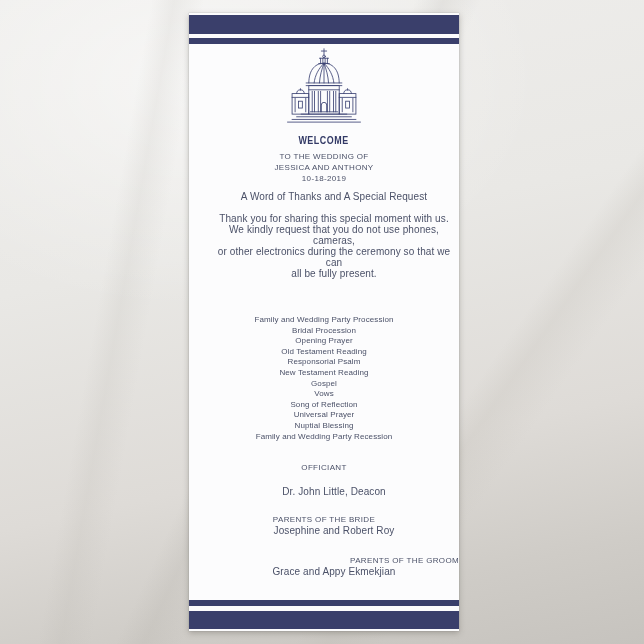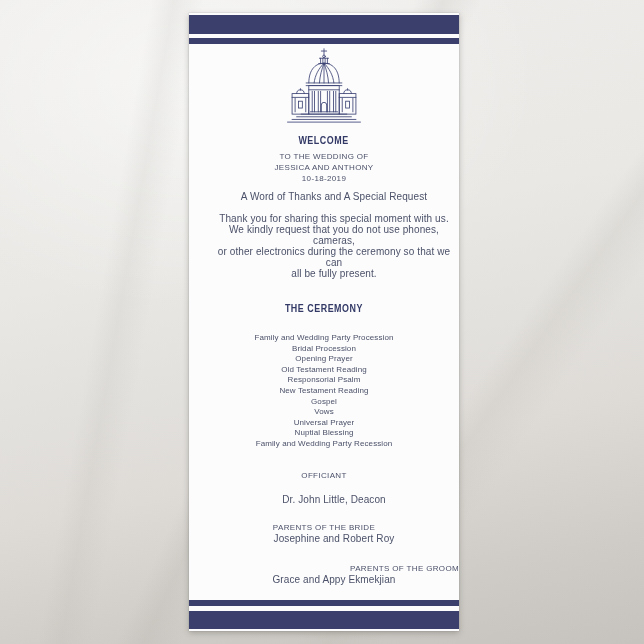--- a/index.html
+++ b/index.html
@@ -28,21 +28,21 @@
     margin-top:10px;font-size:10.5px;font-weight:700;line-height:12px;
     color:#333a66;letter-spacing:.6px;
   }
   .h-bold span{display:inline-block;transform:scaleX(.85);transform-origin:50% 50%;}
   .caps{font-size:8px;line-height:11px;color:#4b5168;letter-spacing:.35px;}
   .body-text{font-size:10px;line-height:11px;color:#4b5168;letter-spacing:.1px;padding-left:20px;}
   .welcome-sub{margin-top:5px;}
   .thanks-line{margin-top:7px;}
   .request-paragraph{margin-top:11px;white-space:pre-line;}
   .ceremony-heading{margin-top:23px;}
-  .ceremony-list{margin-top:19px;}
+  .ceremony-list{margin-top:36px;}
   .ceremony-item{font-size:8px;line-height:10.6px;color:#4b5168;letter-spacing:.1px;}
   .officiant-heading{margin-top:20px;}
   .officiant-name{margin-top:13px;}
   .parents-heading{margin-top:17px;}
   .parents-heading-2{margin-top:19px;text-align:right;}
   .parents-names{margin-top:0;}
   .bottom-bars{position:absolute;left:0;right:0;bottom:2px;}
   .bar-thin-bottom{height:6px;margin-bottom:5px;}
   .bar-thick-bottom{height:18px;}
 </style>
@@ -126,31 +126,31 @@
       <div class="caps">10-18-2019</div>
     </div>
 
     <div class="body-text thanks-line">A Word of Thanks and A Special Request</div>
 
     <div class="body-text request-paragraph">Thank you for sharing this special moment with us.
 We kindly request that you do not use phones, cameras,
 or other electronics during the ceremony so that we can
 all be fully present.</div>
 
-    <div class="h-bold ceremony-heading"><span>THE CEREMONY</span></div>
 
     <div class="ceremony-list">
         <div class="ceremony-item">Family and Wedding Party Procession</div>
         <div class="ceremony-item">Bridal Procession</div>
         <div class="ceremony-item">Opening Prayer</div>
         <div class="ceremony-item">Old Testament Reading</div>
         <div class="ceremony-item">Responsorial Psalm</div>
         <div class="ceremony-item">New Testament Reading</div>
         <div class="ceremony-item">Gospel</div>
         <div class="ceremony-item">Vows</div>
+        <div class="ceremony-item">Song of Reflection</div>
         <div class="ceremony-item">Universal Prayer</div>
         <div class="ceremony-item">Nuptial Blessing</div>
         <div class="ceremony-item">Family and Wedding Party Recession</div>
       </div>
 
     <div class="caps officiant-heading">OFFICIANT</div>
     <div class="body-text officiant-name">Dr. John Little, Deacon</div>
 
     <div class="caps parents-heading">PARENTS OF THE BRIDE</div>
     <div class="body-text parents-names">Josephine and Robert Roy</div>

